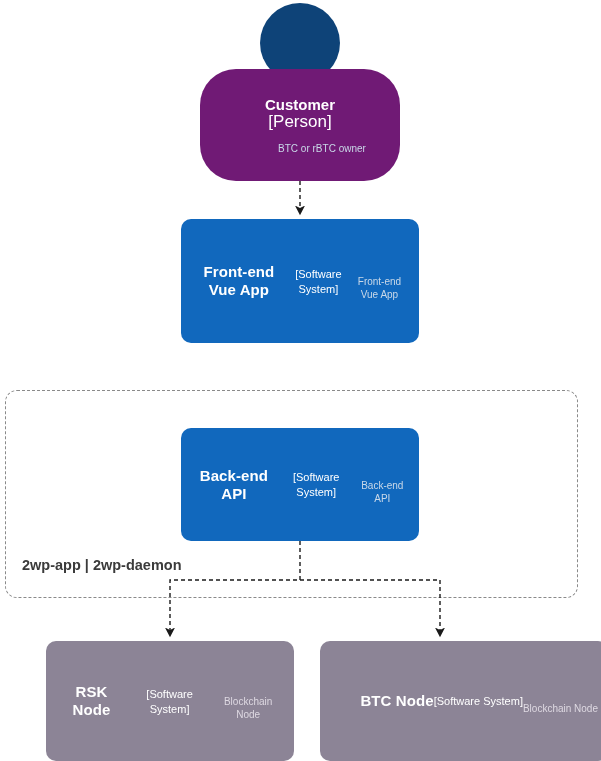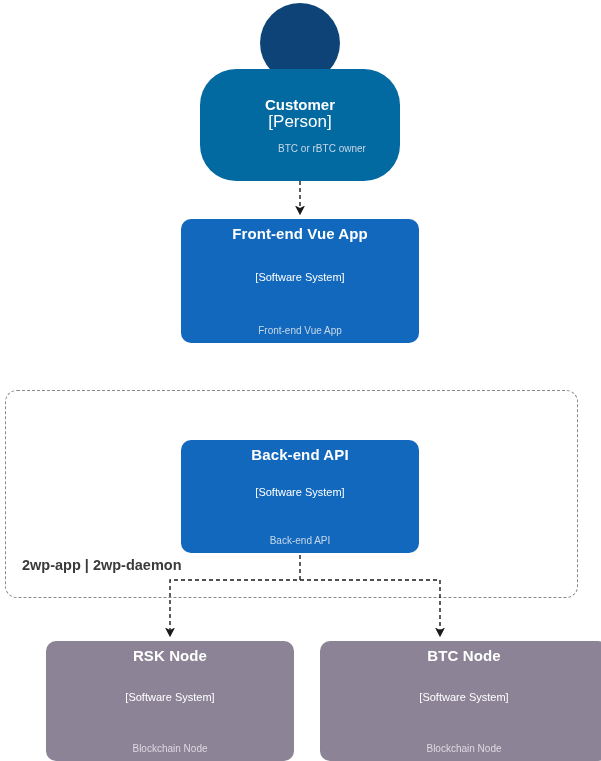--- a/index.html
+++ b/index.html
@@ -22,23 +22,23 @@
     width: 601px;
     height: 761px;
   }
 
   
   .c4box {
     position: absolute;
     box-sizing: border-box;
     border-radius: 10px;
     display: flex;
-    flex-direction: column;
+    flex-direction: row;
     align-items: center;
-    justify-content: space-between;
+    justify-content: flex-end;
     text-align: center;
     padding: 6px 10px;
   }
   .c4box .title {
     font-size: 15px;
     font-weight: bold;
     color: #ffffff;
     line-height: 18px;
     letter-spacing: .1px;
   }
@@ -73,42 +73,42 @@
     border-radius: 50%;
     background: #0e4378;
   }
   .person-body {
     position: absolute;
     left: 0px;
     top: 66px;
     width: 200px;
     height: 112px;
     border-radius: 36px;
-    background: #0369a1;
+    background: #701a75;
     display: flex;
     flex-direction: column;
     align-items: center;
     justify-content: center;
     text-align: center;
   }
   .person-body .title { font-size: 15px; font-weight: bold; color:#fff; line-height:18px; }
   .person-body .type  { font-size: 17px; color:#fff; line-height:14px; margin-top:1px;}
   .person-body .desc  { font-size: 10px; color:#c9d8e8; line-height:13px; margin-top:13px;padding-left:44px;}
 
   
   .system {
     background: #1168bd;
   }
   .node {
     background: #8c8496;
   }
   .node .desc { color: #ded9e2; }
 
   #front-end-vue-app { left: 181px; top: 219px; width: 238px; height: 124px; }
-  #back-end-api      { left: 181px; top: 440px; width: 238px; height: 113px; }
+  #back-end-api      { left: 181px; top: 428px; width: 238px; height: 113px; }
   #rsk-node          { left: 46px;  top: 641px; width: 248px; height: 120px; }
   #btc-node          { left: 320px; top: 641px; width: 288px; height: 120px; }
 
   
   .boundary {
     position: absolute;
     left: 5px;
     top: 390px;
     width: 573px;
     height: 208px;

